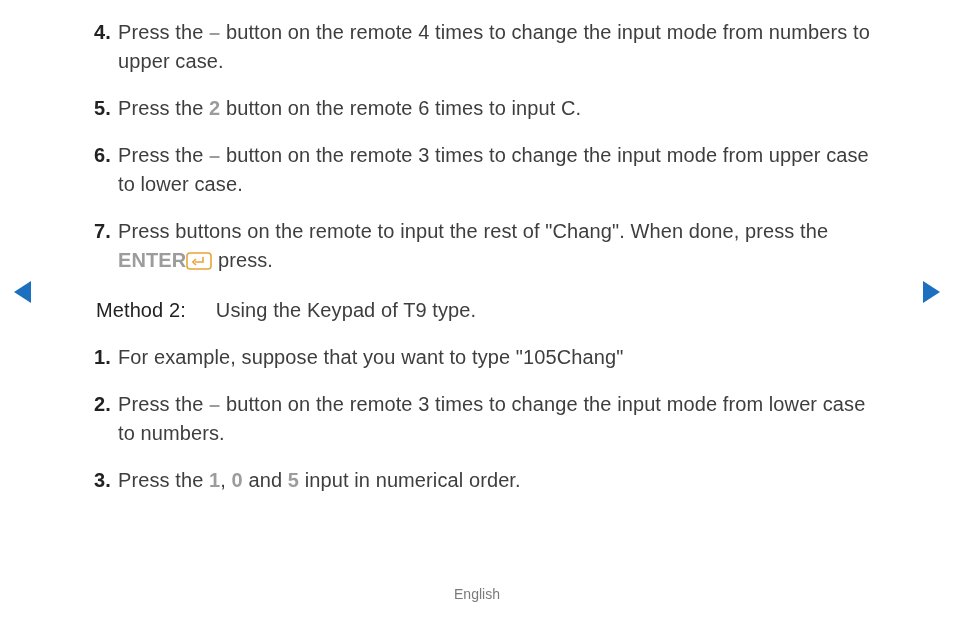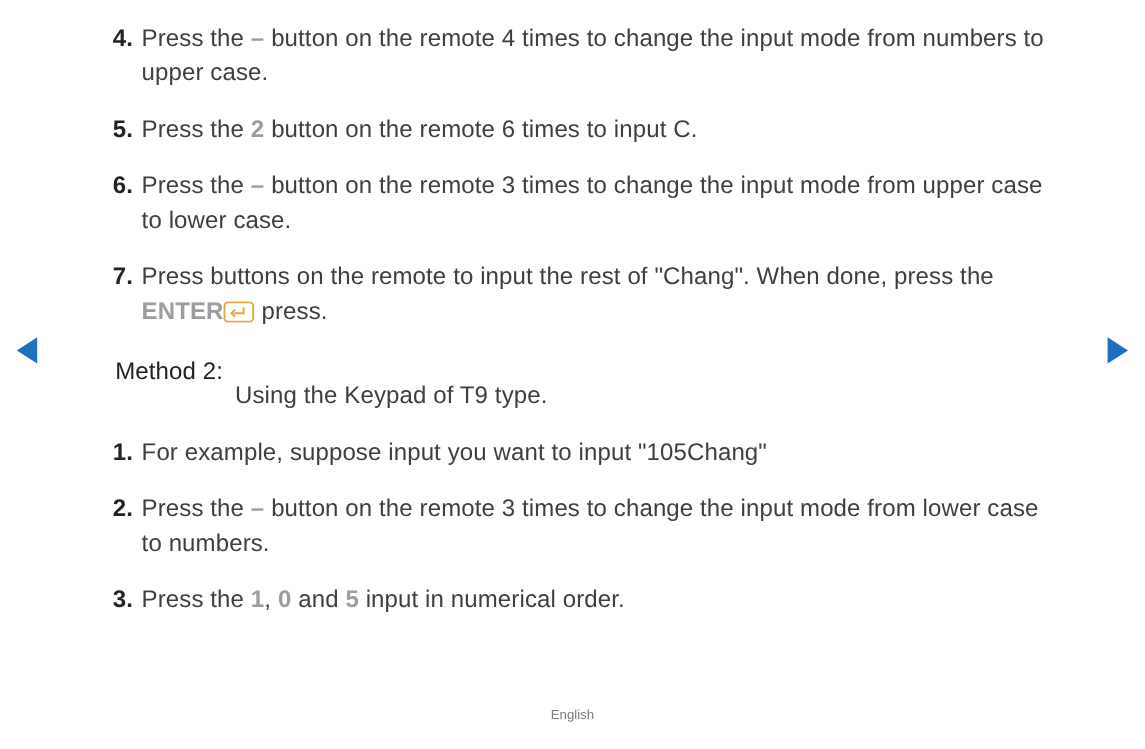--- a/index.html
+++ b/index.html
@@ -5,26 +5,26 @@
   html,body{margin:0;padding:0;width:954px;height:624px;background:#fff;
     font-family:"Helvetica Neue",Helvetica,Arial,sans-serif;
     font-weight:300;color:#3e3e3e;}
   .page{position:relative;width:954px;height:624px;}
   .content{position:absolute;left:118px;top:18px;width:760px;
     font-size:20px;line-height:1.45;letter-spacing:0.1px;}
   ol{margin:0;padding:0;list-style:none;}
   li.num{position:relative;padding-left:0;margin-bottom:18px;}
   li.num .marker{position:absolute;left:-24px;top:0;font-weight:600;color:#222;}
   .bold-key{font-weight:600;color:#9c9c9c;}
-  .method-row{margin:0 0 18px -22px; display:flex;}
+  .method-row{margin:0 0 18px -22px; display:flex;gap:20px;}
   .method-label{font-weight:500;color:#222;white-space:nowrap;}
-  .method-body{margin-left:10px;margin-top:20px;}
+  .method-body{margin-left:10px;}
   .enter-icon{display:inline-block;vertical-align:-3px;}
   .footer{position:absolute;left:0;right:0;bottom:22px;text-align:center;
-    font-size:11px;color:#7a7a7a;font-weight:400;}
+    font-size:14px;color:#7a7a7a;font-weight:400;}
   .nav-arrow{position:absolute;top:281px;width:0;height:0;}
   .nav-left{left:14px;border-top:11px solid transparent;
     border-bottom:11px solid transparent;border-right:17px solid #1d6fbf;}
   .nav-right{right:14px;border-top:11px solid transparent;
     border-bottom:11px solid transparent;border-left:17px solid #1d6fbf;}
 </style>
 </head>
 <body>
 <div class="page">
 
@@ -56,21 +56,21 @@
   </ol>
 
   <div class="method-row">
     <span class="method-label">Method 2:</span>
     <span class="method-body">Using the Keypad of T9 type.</span>
   </div>
 
   <ol>
     <li class="num">
       <span class="marker">1.</span>
-      <span>For example, suppose input you want to input "105Chang"</span>
+      <span>For example, suppose that you want to type "105Chang"</span>
     </li>
     <li class="num">
       <span class="marker">2.</span>
       <span>Press the </span><span class="bold-key">–</span><span> button on the remote 3 times to change the input mode from lower case to numbers.</span>
     </li>
     <li class="num">
       <span class="marker">3.</span>
       <span>Press the </span><span class="bold-key">1</span><span>, </span><span class="bold-key">0</span><span> and </span><span class="bold-key">5</span><span> input in numerical order.</span>
     </li>
   </ol>

